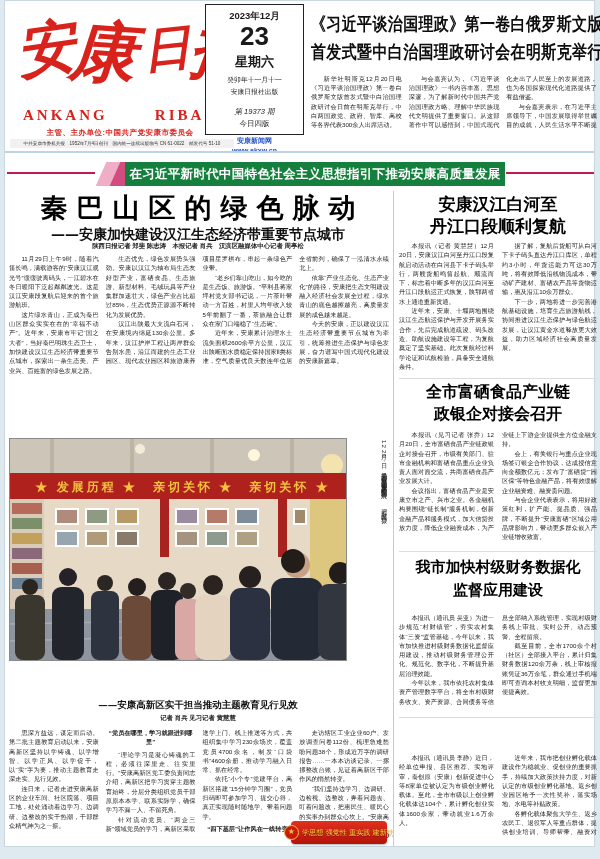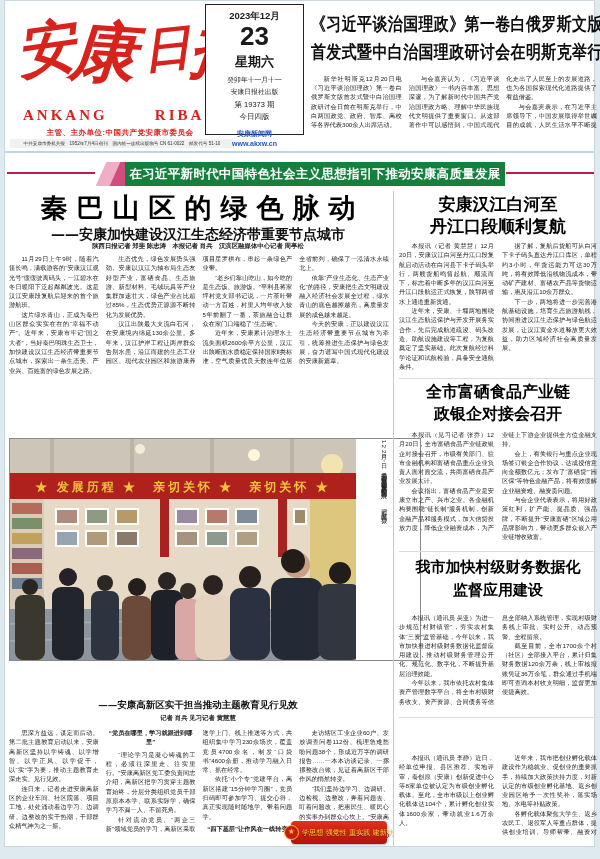--- a/index.html
+++ b/index.html
@@ -25,21 +25,21 @@
     font-size:4.6px;color:#333;text-align:center;white-space:nowrap;overflow:hidden;}
 
   
   .datebox{left:200px;top:3px;width:99px;height:131px;border:1.5px solid #222;box-sizing:border-box;
     text-align:center;padding-top:5px;background:#fff;}
   .db-ym{font-size:9.5px;font-weight:bold;}
   .db-day{font-size:26px;font-weight:bold;line-height:1.05;}
   .db-week{font-size:13px;font-weight:bold;margin-top:3px;}
   .db-lunar{font-size:6.8px;font-family:"DejaVu Serif",serif;margin-top:4px;}
   .db-pub{font-size:6.8px;font-family:"DejaVu Serif",serif;margin-top:2px;}
-  .db-issue{font-size:7.5px;margin-top:3px;}
+  .db-issue{font-size:7.5px;margin-top:10px;font-style:italic;}
   .db-pages{font-size:7.5px;margin-top:2px;}
   .db-site{font-size:7px;font-weight:bold;color:#2353c8;margin-top:7px;}
   .db-url{font-size:7px;font-weight:bold;color:#2353c8;margin-top:1px;}
 
   
   .top-art{left:306px;top:10px;width:286px;}
   .top-headline div{font-size:18px;font-weight:900;color:#0d0d0d;white-space:nowrap;
     transform:scaleX(0.83);transform-origin:0 50%;line-height:1.55;letter-spacing:0.5px;}
   .top-body{margin-top:7px;height:61px;column-count:3;column-gap:7px;overflow:hidden;
     font-size:6.2px;line-height:1.5;text-align:justify;color:#222;}
@@ -60,21 +60,21 @@
   .lead-headline{left:0;top:189px;width:386px;text-align:center;font-size:27px;font-weight:900;
     letter-spacing:9px;text-indent:9px;color:#000;}
   .lead-sub{left:0;top:225px;width:386px;text-align:center;font-family:"DejaVu Serif",serif;
     font-weight:bold;font-size:14px;color:#111;}
   .lead-by{left:0;top:241px;width:386px;text-align:center;font-size:6.4px;font-weight:bold;color:#222;}
   .lead-body{left:4px;top:253px;width:380px;height:181px;column-count:4;column-gap:7px;
     overflow:hidden;font-size:6.2px;line-height:1.5;text-align:justify;color:#222;}
   .lead-body p{margin:0;text-indent:2em;}
 
   
-  .photo{left:4px;top:437px;width:412px;height:223px;border:1px solid #8a8a8a;box-sizing:border-box;overflow:hidden;}
+  .photo{left:4px;top:437px;width:338px;height:223px;border:1px solid #8a8a8a;box-sizing:border-box;overflow:hidden;}
   .photo svg{display:block;}
   .photo-caption{left:357px;top:439px;width:28px;height:219px;writing-mode:vertical-rl;
     font-size:6.2px;line-height:1.8;letter-spacing:1px;color:#222;}
 
   
   .sec-headline{left:0;top:665px;width:386px;text-align:center;font-family:"DejaVu Serif",serif;
     font-weight:900;font-size:21px;letter-spacing:2px;color:#000;}
   .sec-sub{left:0;top:698px;width:386px;text-align:center;font-family:"DejaVu Serif",serif;
     font-weight:bold;font-size:9.5px;color:#111;}
   .sec-by{left:0;top:713px;width:386px;text-align:center;font-size:6.4px;font-weight:bold;color:#222;}

